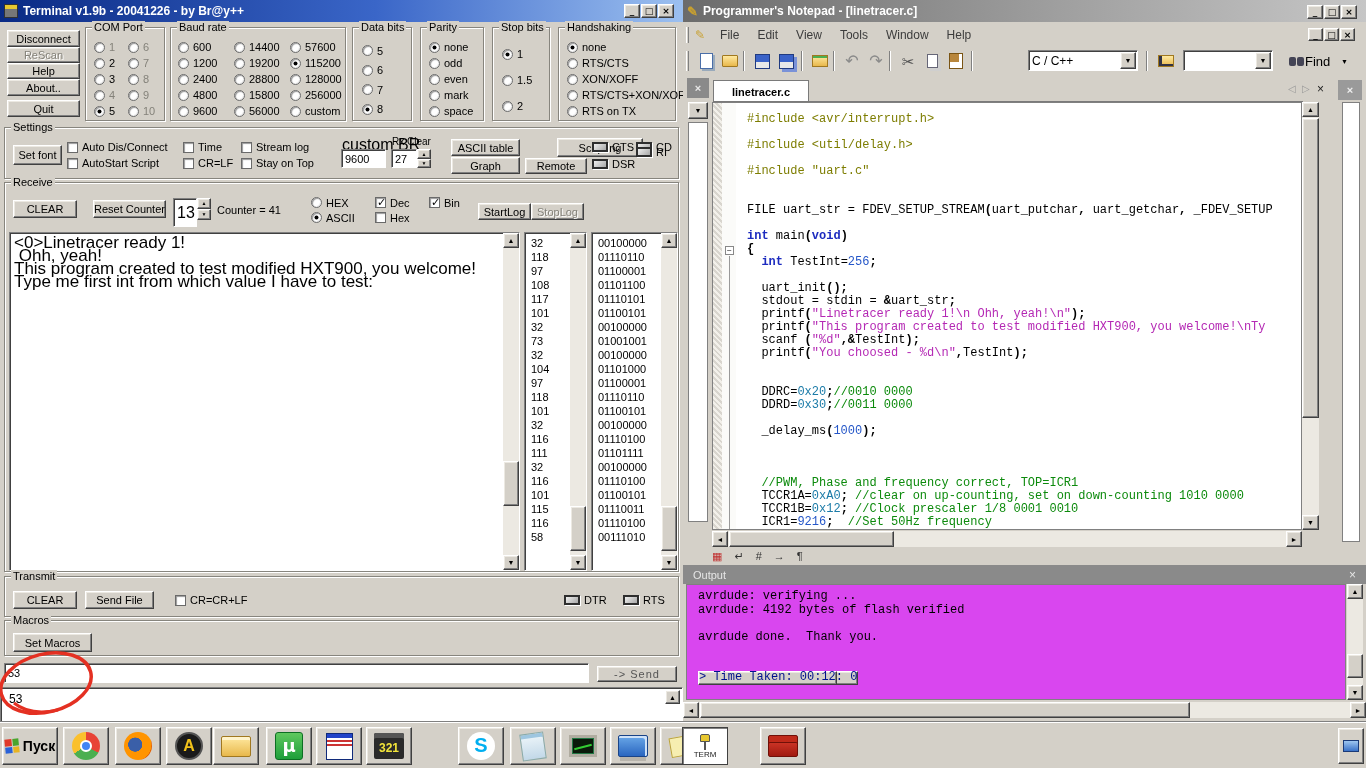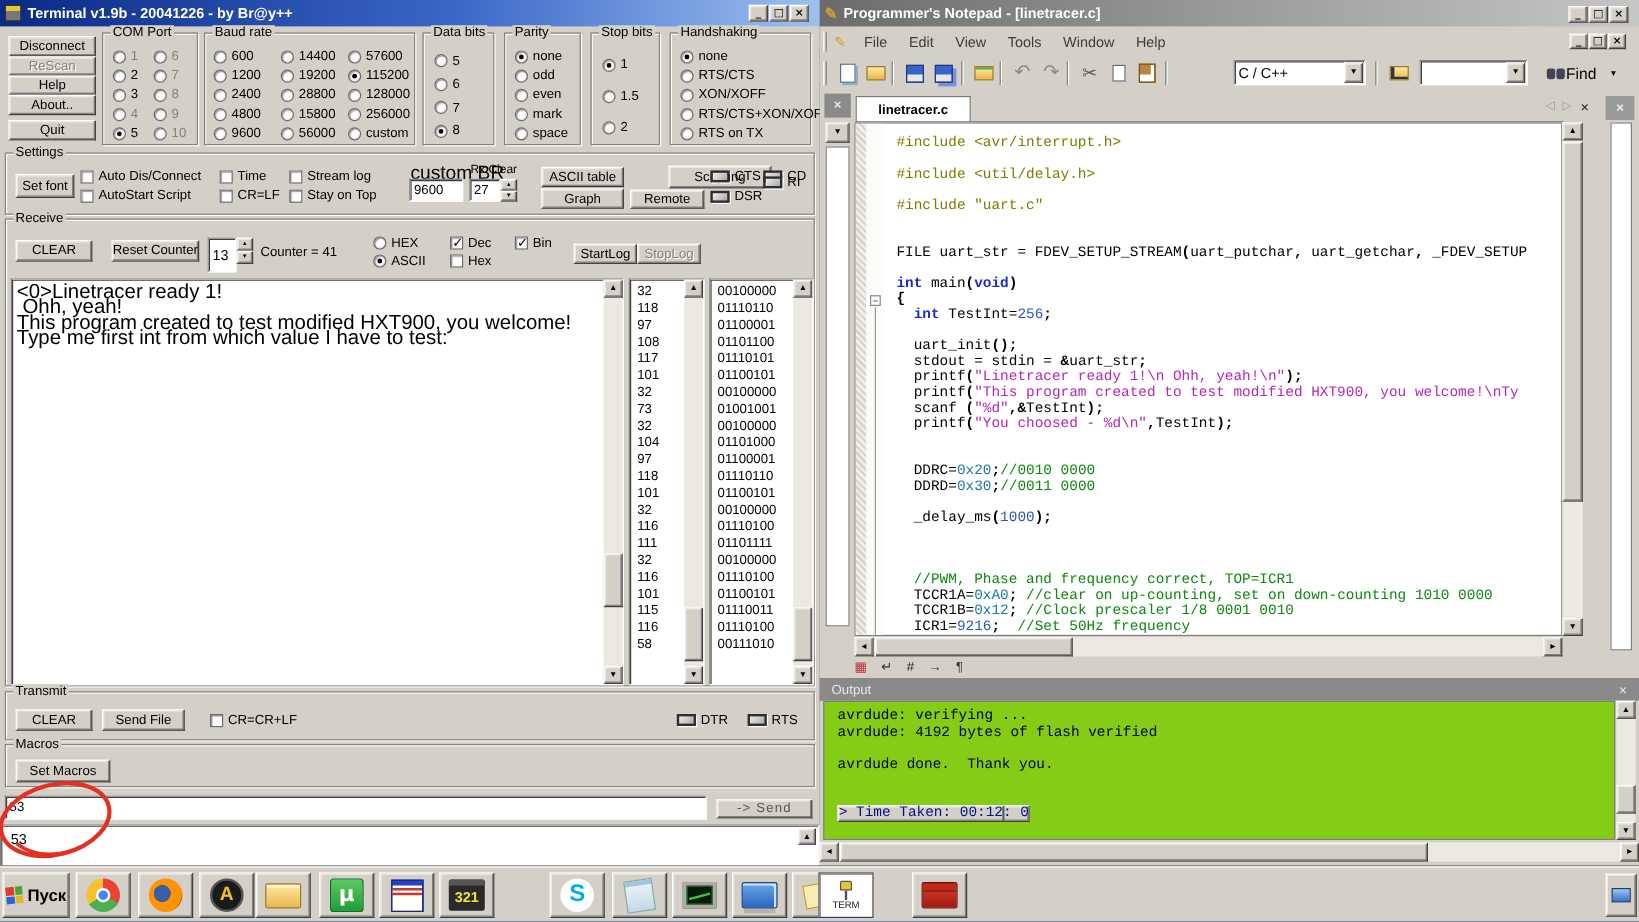--- a/index.html
+++ b/index.html
@@ -353,21 +353,21 @@
       <div class="ledrow" style="left:631px;top:18px">
           <span class="led"></span>
           <span class="ledlab">RI</span>
         </div>
     </div>
 
     <div class="grp" style="left:4px;top:182px;width:675px;height:390px">
       <span class="lg">Receive</span>
       <div class="b" style="left:8px;top:17px;width:64px;height:18px">CLEAR</div>
       <div class="b" style="left:88px;top:17px;width:73px;height:18px">Reset Counter</div>
-      <div class="fld" style="left:168px;top:15px;width:24px;height:29px;font-size:12px">13</div>
+      <div class="fld" style="left:168px;top:15px;width:24px;height:29px;font-size:16px">13</div>
       <span class="sba" style="left:192px;top:15px;width:14px;height:11px;font-size:5px">▲</span>
       <span class="sba" style="left:192px;top:26px;width:14px;height:11px;font-size:5px">▼</span>
       <div class="abs" style="left:212px;top:21px;font-size:11px">Counter =  41</div>
       <div class="abs" style="left:306px;top:12px;display:flex;flex-flow:column">
 
       <div class="opt" style="height:15px">
             <span class="rad"></span>
             <span>HEX</span>
           </div>
           <div class="opt on" style="height:15px">
@@ -668,21 +668,21 @@
       <span class="glyph">#</span>
       <span class="glyph">→</span>
       <span class="glyph">¶</span>
     </div>
 
     <div class="abs" style="left:0;top:565px;width:683px;height:153px">
       <div class="abs" style="left:0;top:0;width:683px;height:19px;background:#8a8a8a;display:flex;align-items:center;padding:0 10px">
         <span style="color:#e6e6e6;font-size:11px">Output</span>
         <span class="glyph" style="margin-left:auto;color:#e6e6e6;font-size:12px">×</span>
       </div>
-      <div class="abs" style="left:3px;top:19px;width:660px;height:116px;background:#84cc16;border:1px solid #808080;overflow:hidden">
+      <div class="abs" style="left:3px;top:19px;width:660px;height:116px;background:#d946ef;border:1px solid #808080;overflow:hidden">
         <div class="abs" style="left:11px;top:5px;right:2px">
 
         <div class="out-line k"><span>avrdude: verifying ...</span></div>
             <div class="out-line k"><span>avrdude: 4192 bytes of flash verified</span></div>
             <div class="out-line k"><span></span></div>
             <div class="out-line k"><span>avrdude done.  Thank you.</span></div>
             <div class="out-line k"><span></span></div>
             <div class="out-line k"><span></span></div>
             <div class="out-line b"><span>&gt; Process Exit Code: 0</span></div>
             <div class="out-line b"><span>&gt; Time Taken: 00:12</span></div>

